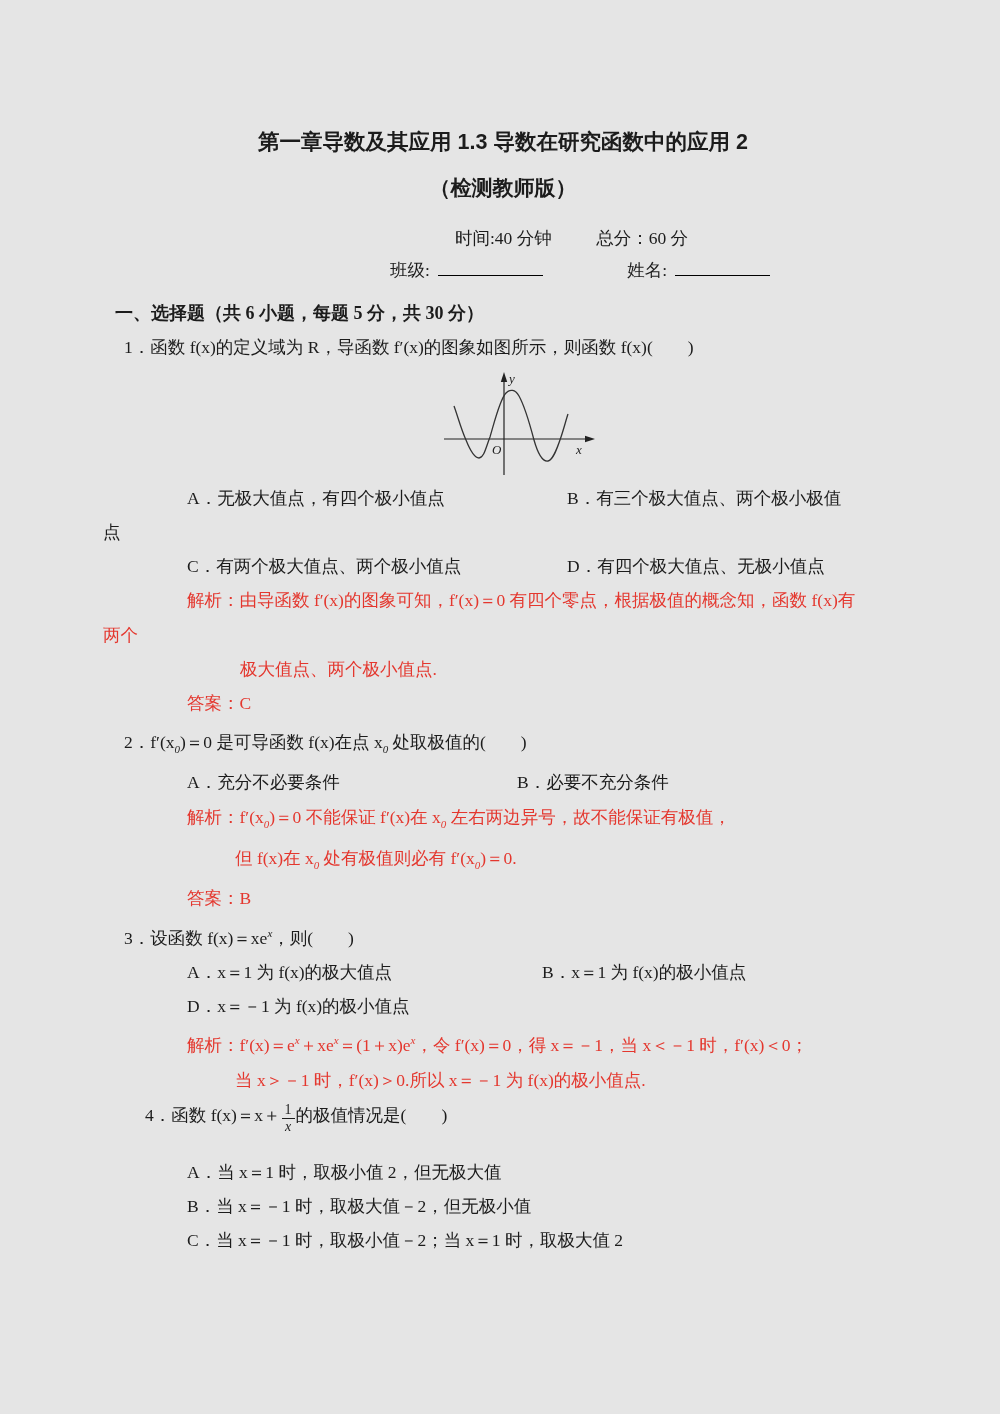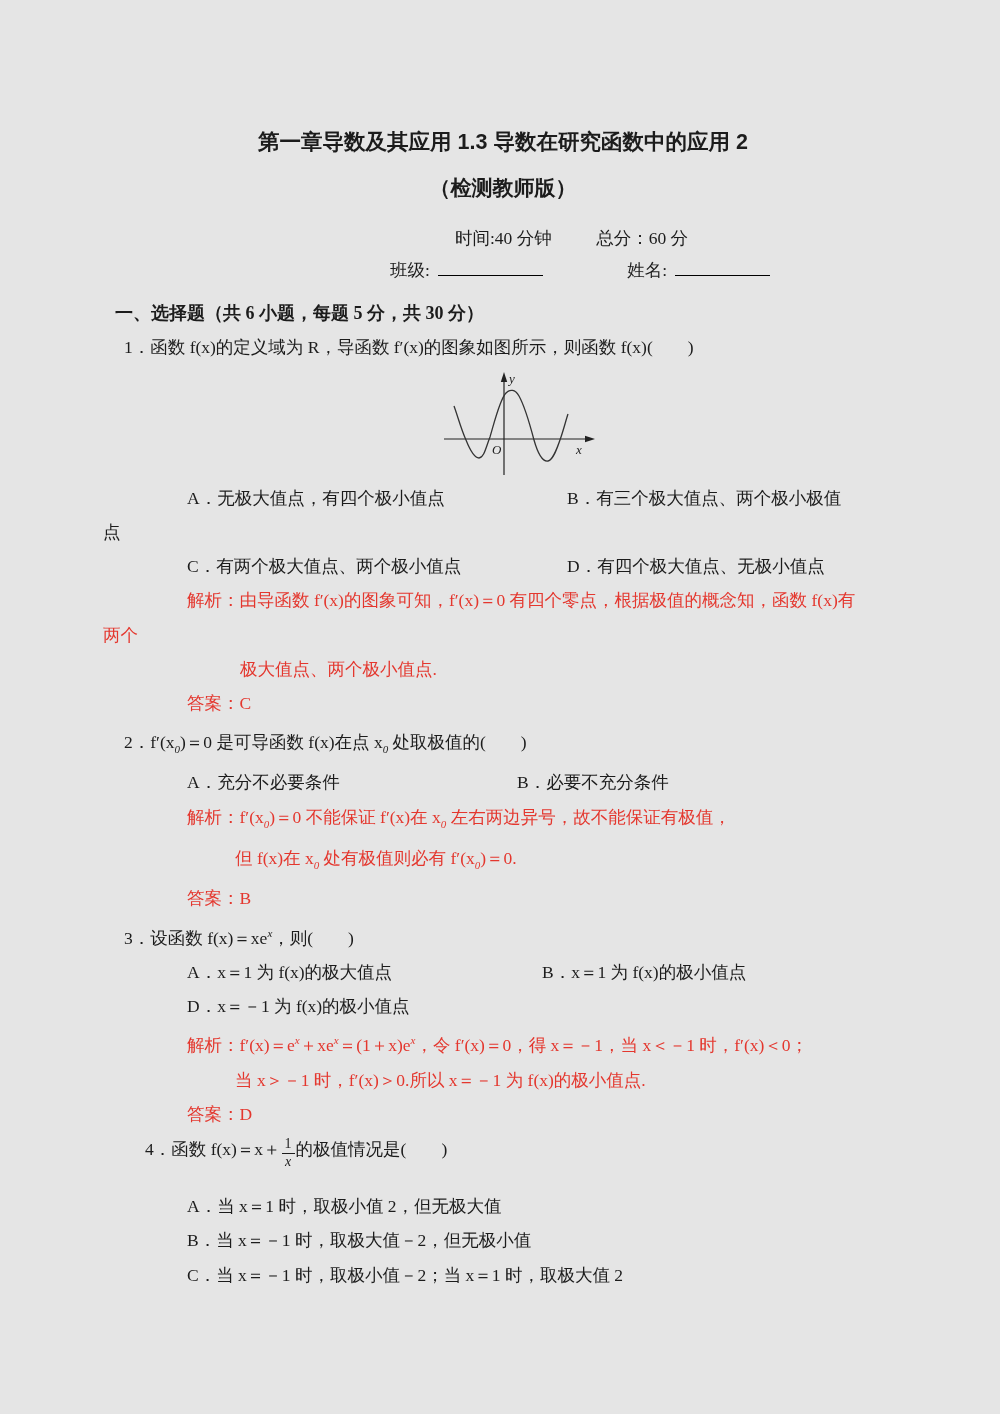--- a/index.html
+++ b/index.html
@@ -123,21 +123,20 @@
       <div class="line stem">3．设函数 f(x)＝xe<sup>x</sup>，则(　　)</div>
       <div class="optrow">
         <div class="opt-left w355">A．x＝1 为 f(x)的极大值点</div>
         <div class="opt-right">B．x＝1 为 f(x)的极小值点</div>
       </div>
       <div class="optrow">
         <div class="opt-right">D．x＝－1 为 f(x)的极小值点</div>
       </div>
       <div class="line red">解析：f′(x)＝e<sup>x</sup>＋xe<sup>x</sup>＝(1＋x)e<sup>x</sup>，令 f′(x)＝0，得 x＝－1，当 x＜－1 时，f′(x)＜0；</div>
       <div class="line red hang-cont">当 x＞－1 时，f′(x)＞0.所以 x＝－1 为 f(x)的极小值点.</div>
-      <div class="line red">答案：D</div>
     </div>
 
     <div>
       <div class="q4-stem">
         <span>4．函数 f(x)＝x＋</span>
           <span class="frac">
             <span class="num">1</span>
             <span class="den">x</span>
           </span>
           <span>的极值情况是(　　)</span>

